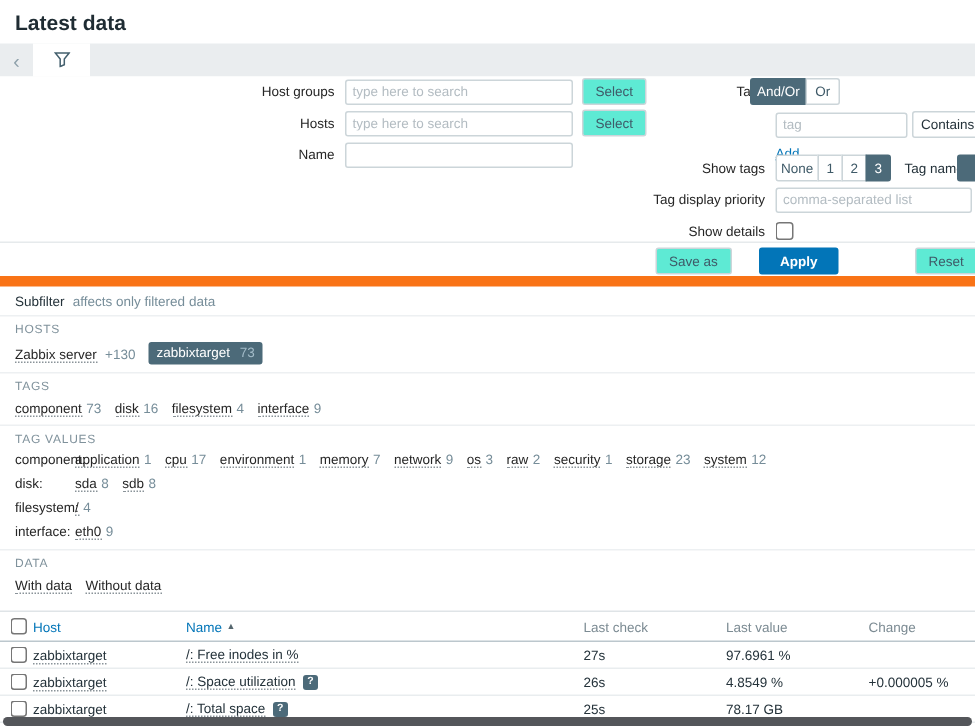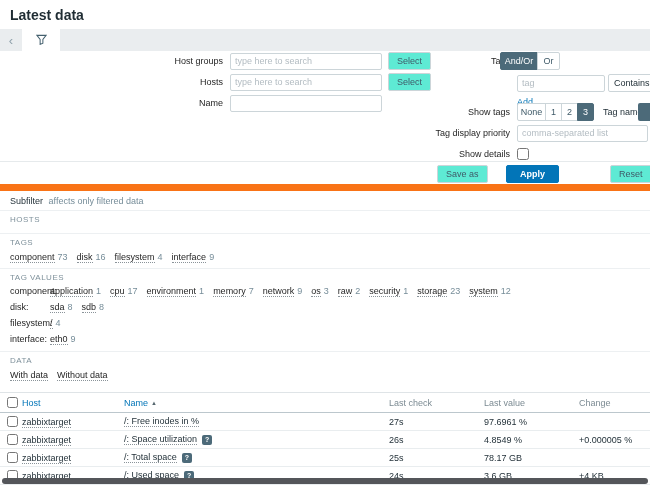--- a/index.html
+++ b/index.html
@@ -168,20 +168,30 @@
 </div>
 
 <div class="subfilter">
   <div class="sf-title">
     <span class="t">Subfilter</span>
     <span class="n">affects only filtered data</span>
   </div>
 
   <div class="sf-section">
     <div class="sf-heading">HOSTS</div>
+    <div class="sf-row">
+      <span class="sf-item">
+        <span class="lbl">Zabbix server</span>
+        <span class="cnt">+130</span>
+      </span>
+      <span class="sf-chip">
+        <span class="lbl">zabbixtarget</span>
+        <span class="cnt">73</span>
+      </span>
+    </div>
   </div>
 
   <div class="sf-section">
     <div class="sf-heading">TAGS</div>
     <div class="sf-row">
       <span class="sf-item">
         <span class="lbl">component</span><span class="cnt">73</span>
       </span>
       <span class="sf-item">
         <span class="lbl">disk</span><span class="cnt">16</span>

